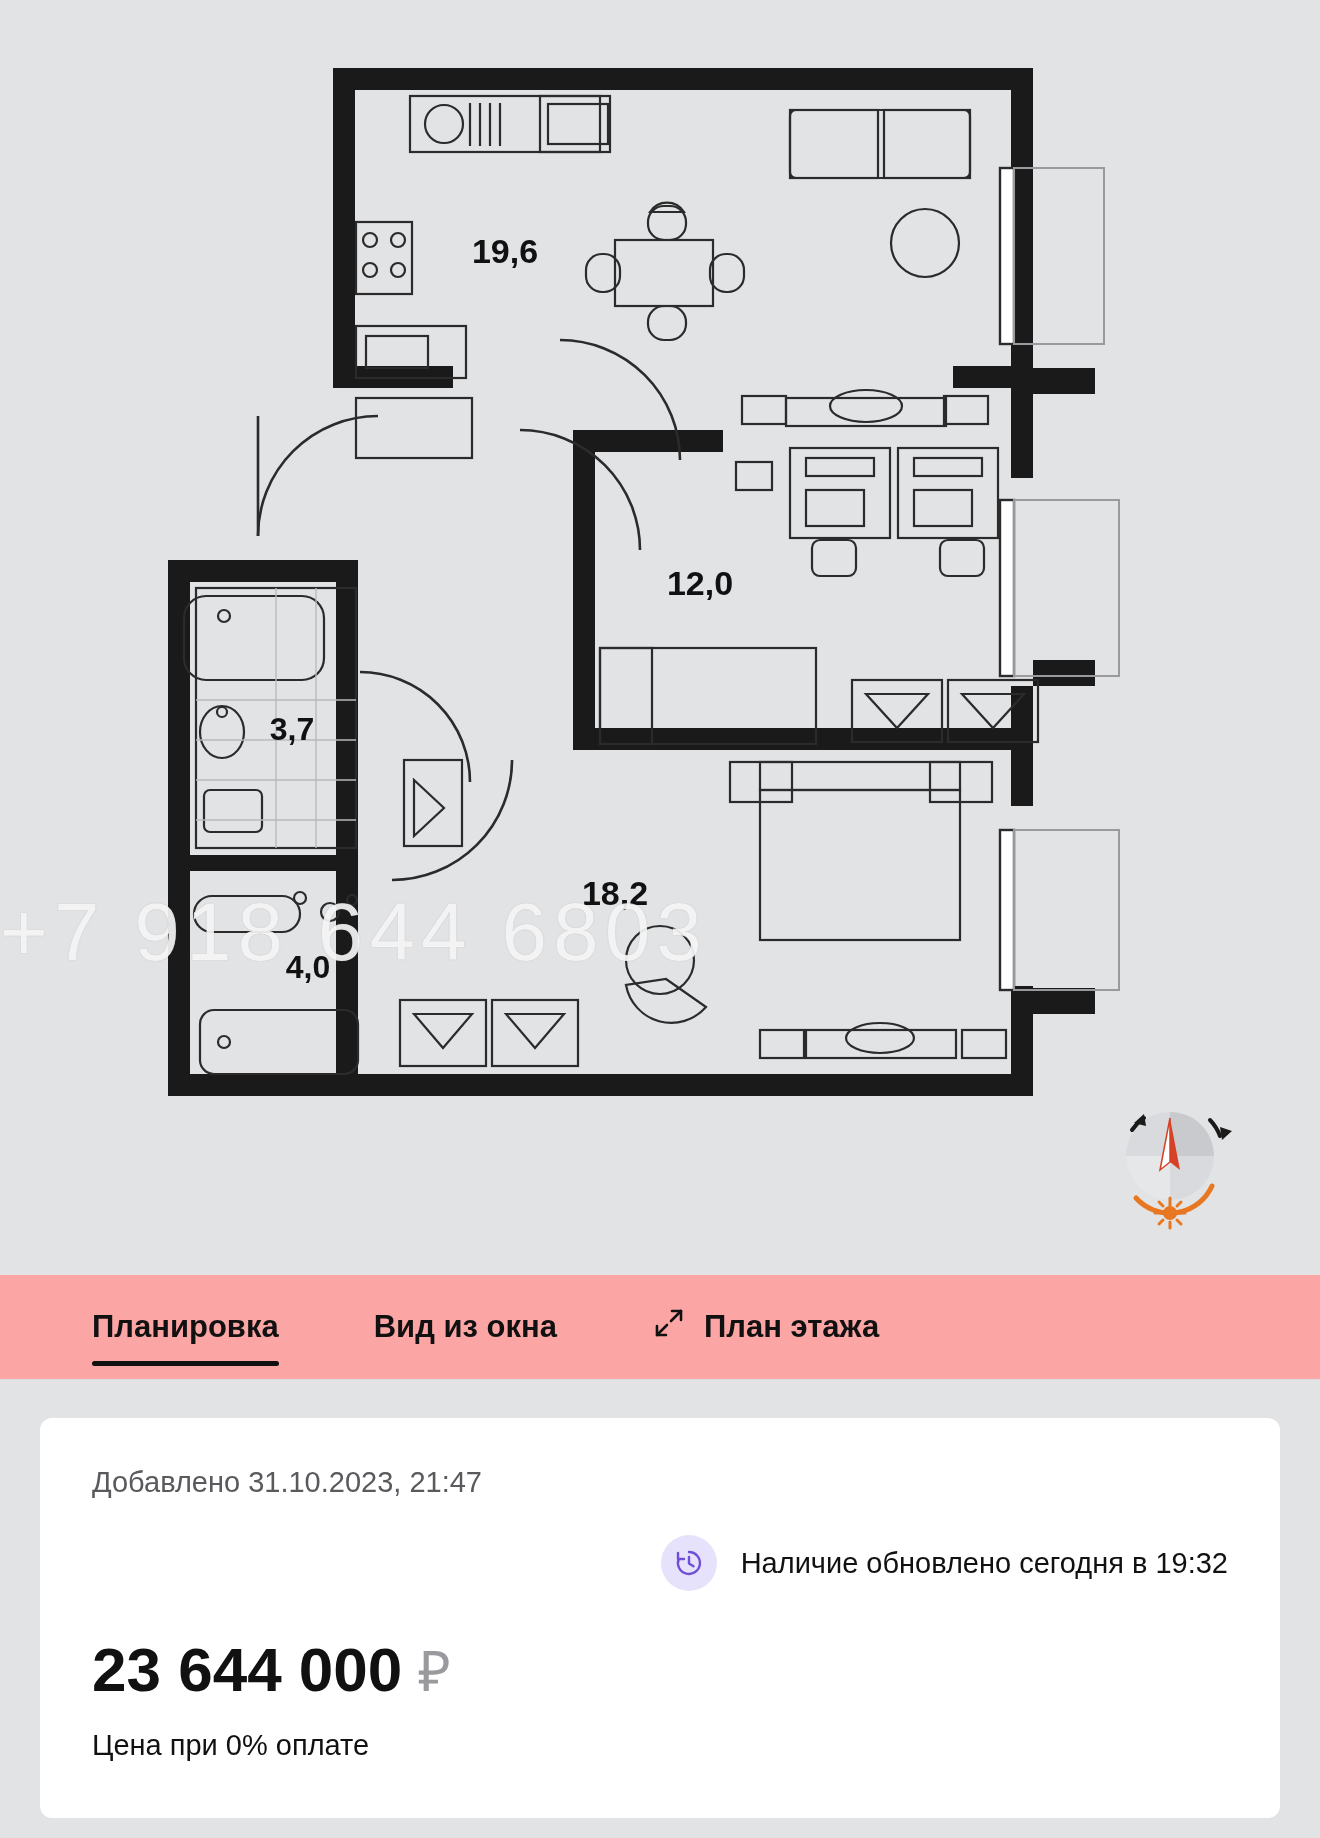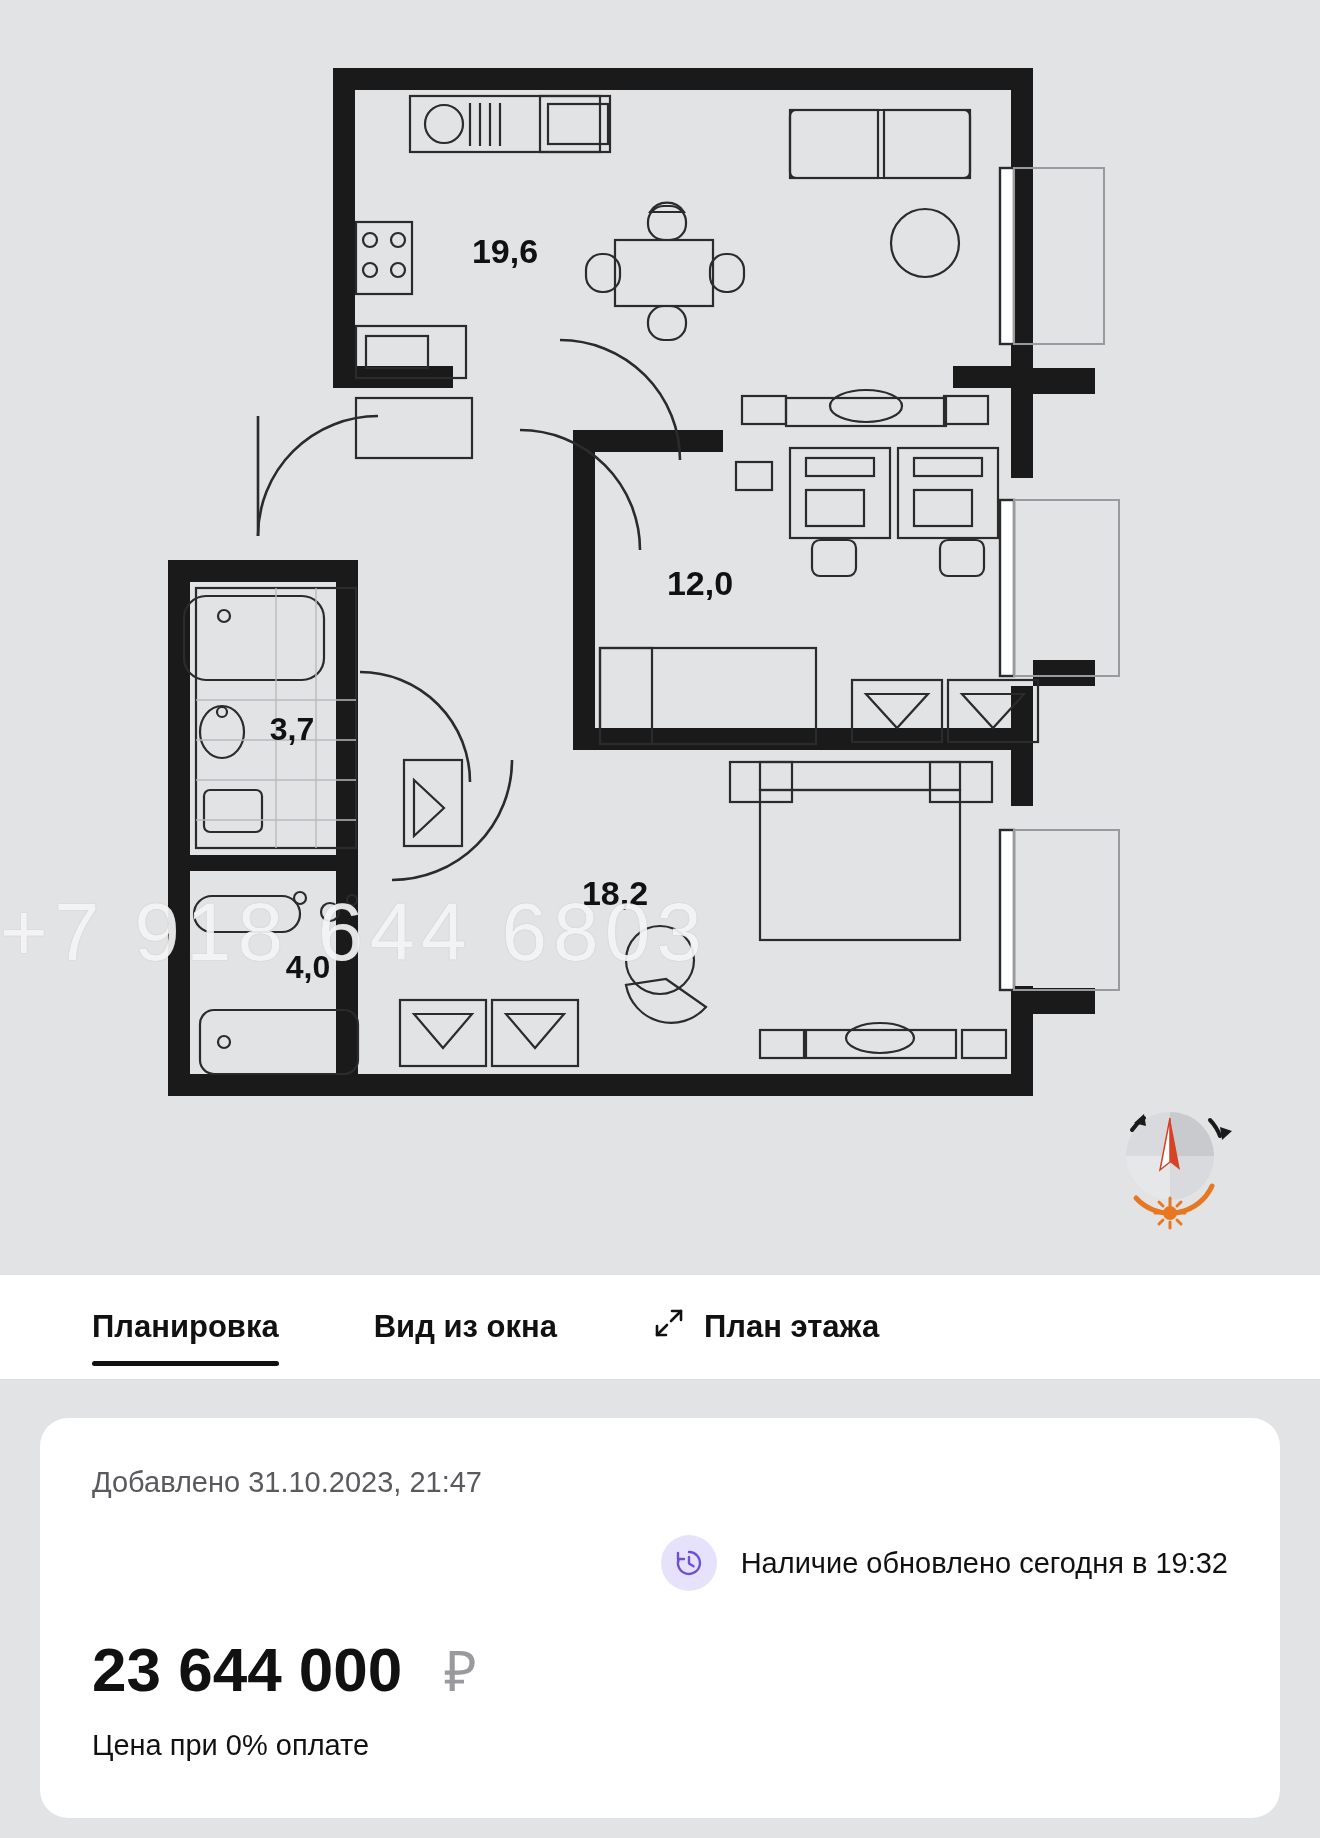--- a/index.html
+++ b/index.html
@@ -40,21 +40,21 @@
   }
 
   
   .compass { position: absolute; left: 1100px; top: 1090px; width: 140px; height: 140px; }
 
   
   .tabs {
     position: absolute;
     left: 0; top: 1275px;
     width: 1320px; height: 105px;
-    background: #ffffff;
+    background: #fca5a5;
     border-bottom: 1px solid #dcdcdf;
     display: flex;
     align-items: center;
     padding-left: 92px;
   }
   .tab {
     position: relative;
     font-size: 31px;
     font-weight: 700;
     color: #111111;
@@ -78,21 +78,21 @@
     margin-right: 18px;
     color: #111;
   }
 
   
   .info-card {
     position: absolute;
     left: 40px; top: 1418px;
     width: 1240px; height: 400px;
     background: #ffffff;
-    border-radius: 28px;
+    border-radius: 12px;
     padding: 48px 52px 0 52px;
   }
   .added-line {
     font-size: 29px;
     color: #5a5a5e;
     margin: 0 0 36px 0;
   }
   .avail-row {
     display: flex;
     align-items: center;
@@ -112,21 +112,20 @@
     color: #111111;
   }
   .price {
     font-size: 62px;
     font-weight: 700;
     color: #111111;
     letter-spacing: 0px;
     margin: 0 0 22px 0;
     display: flex;
     align-items: baseline;
-    gap: 26px;
   }
   .price .cur {
     font-weight: 400;
     color: #9a9a9e;
     font-size: 56px;
     margin-left: 16px;
   }
   .price-note {
     font-size: 29px;
     color: #111111;

